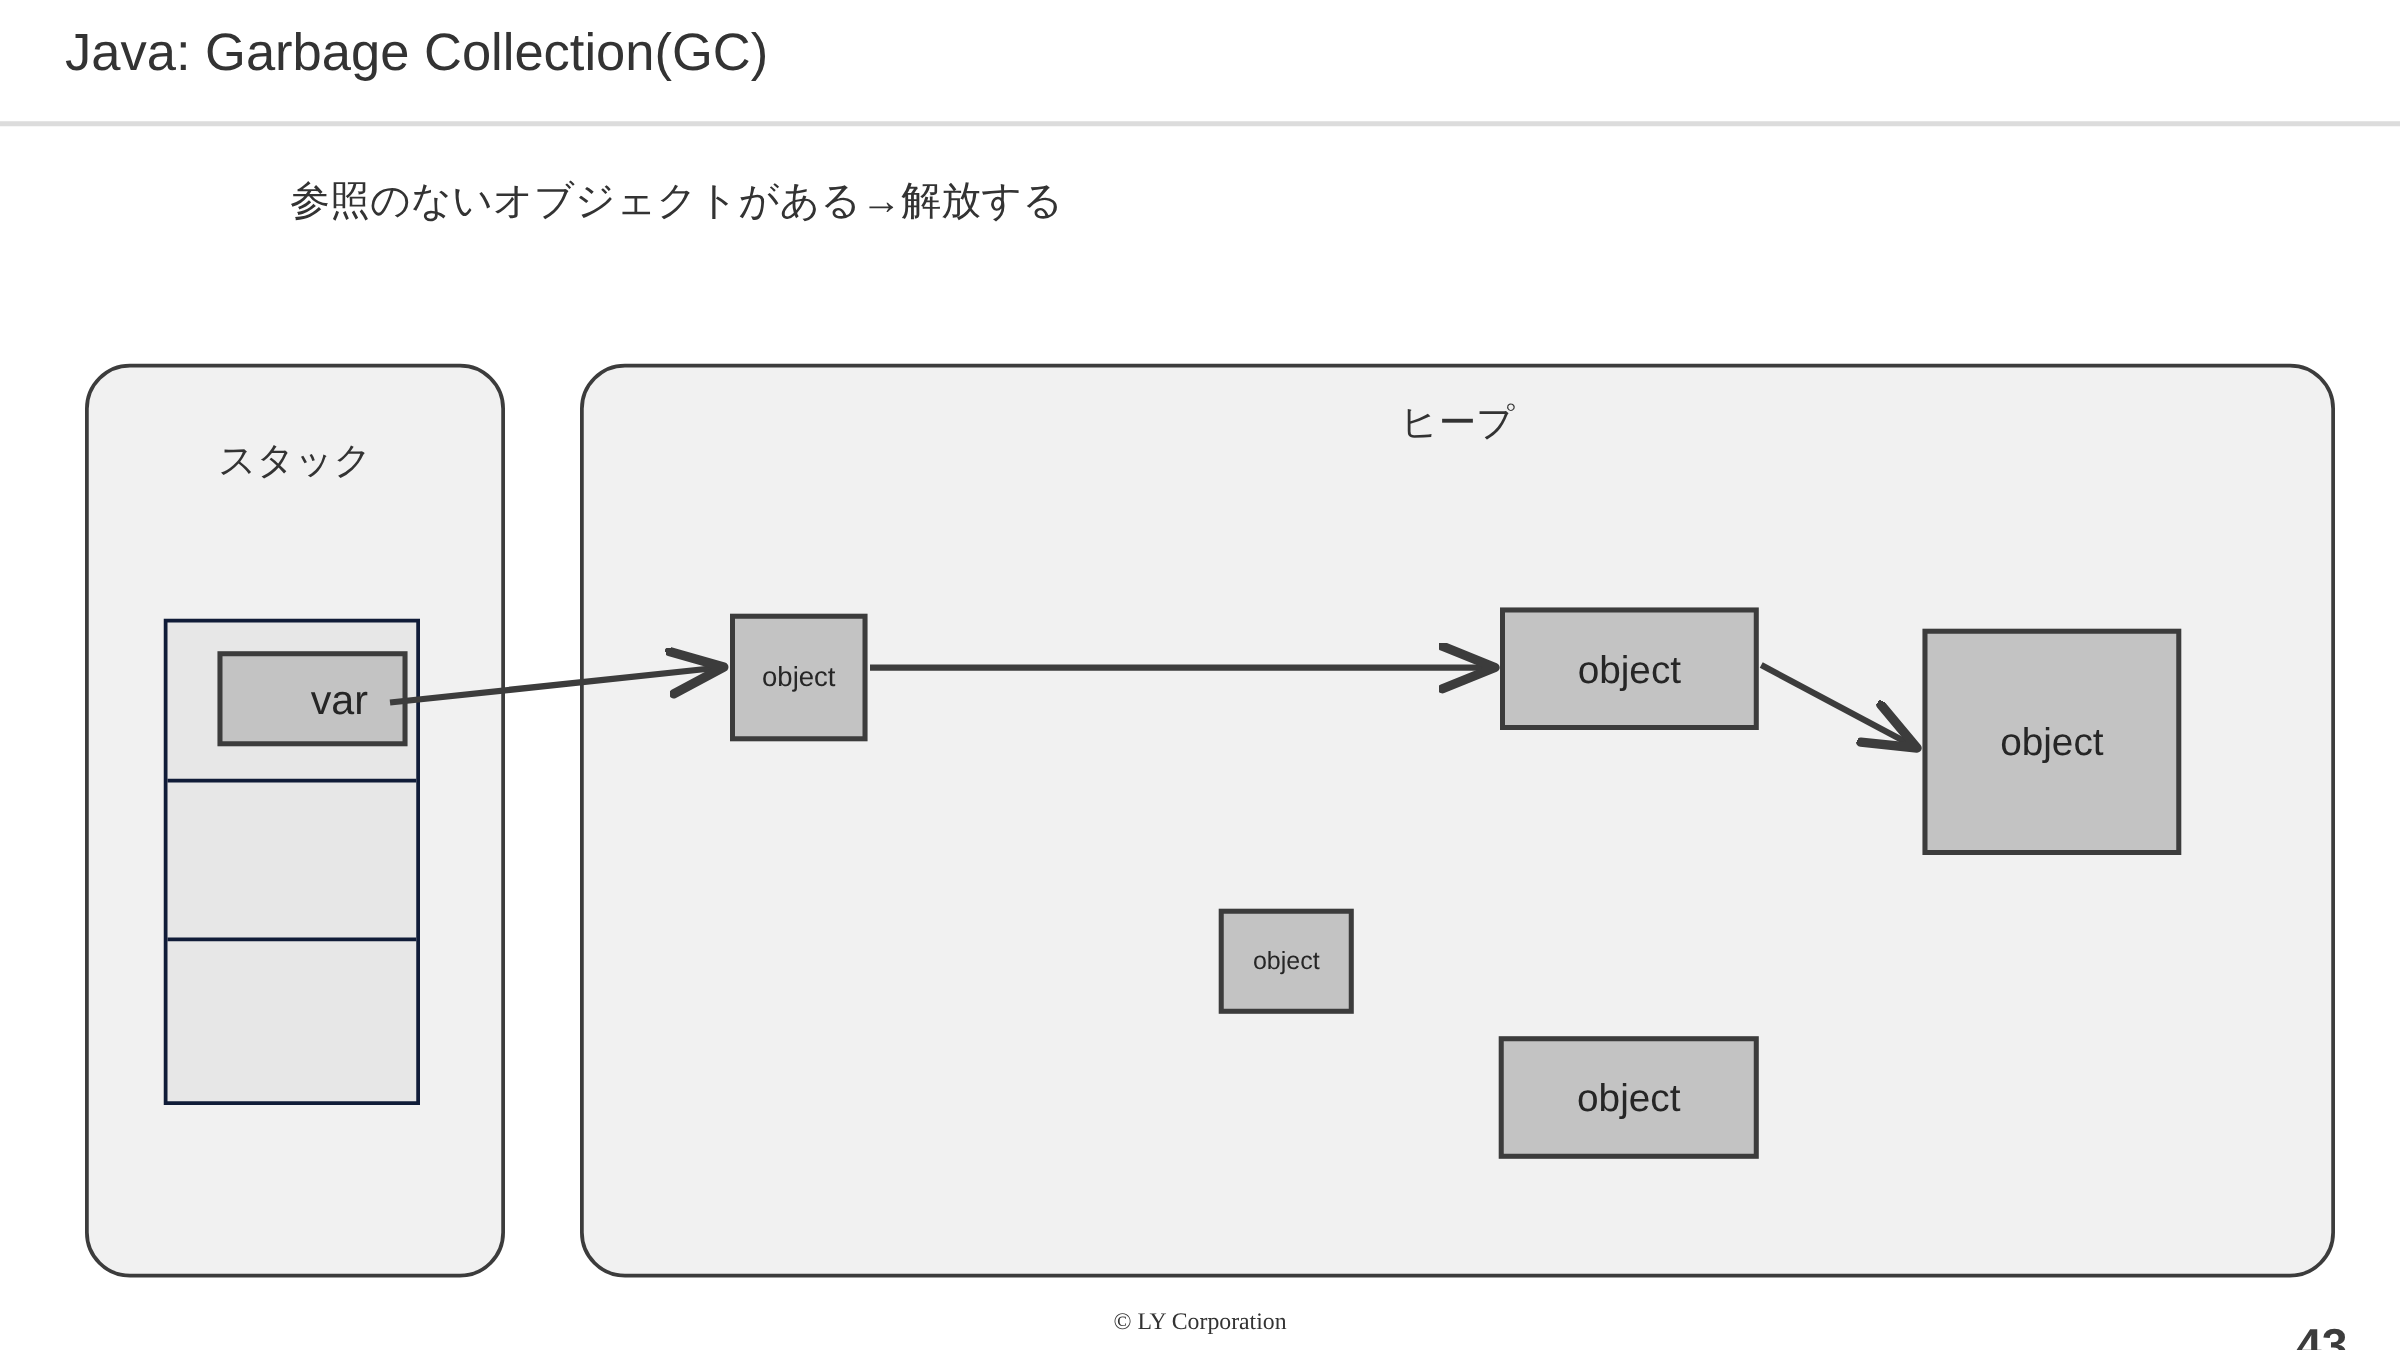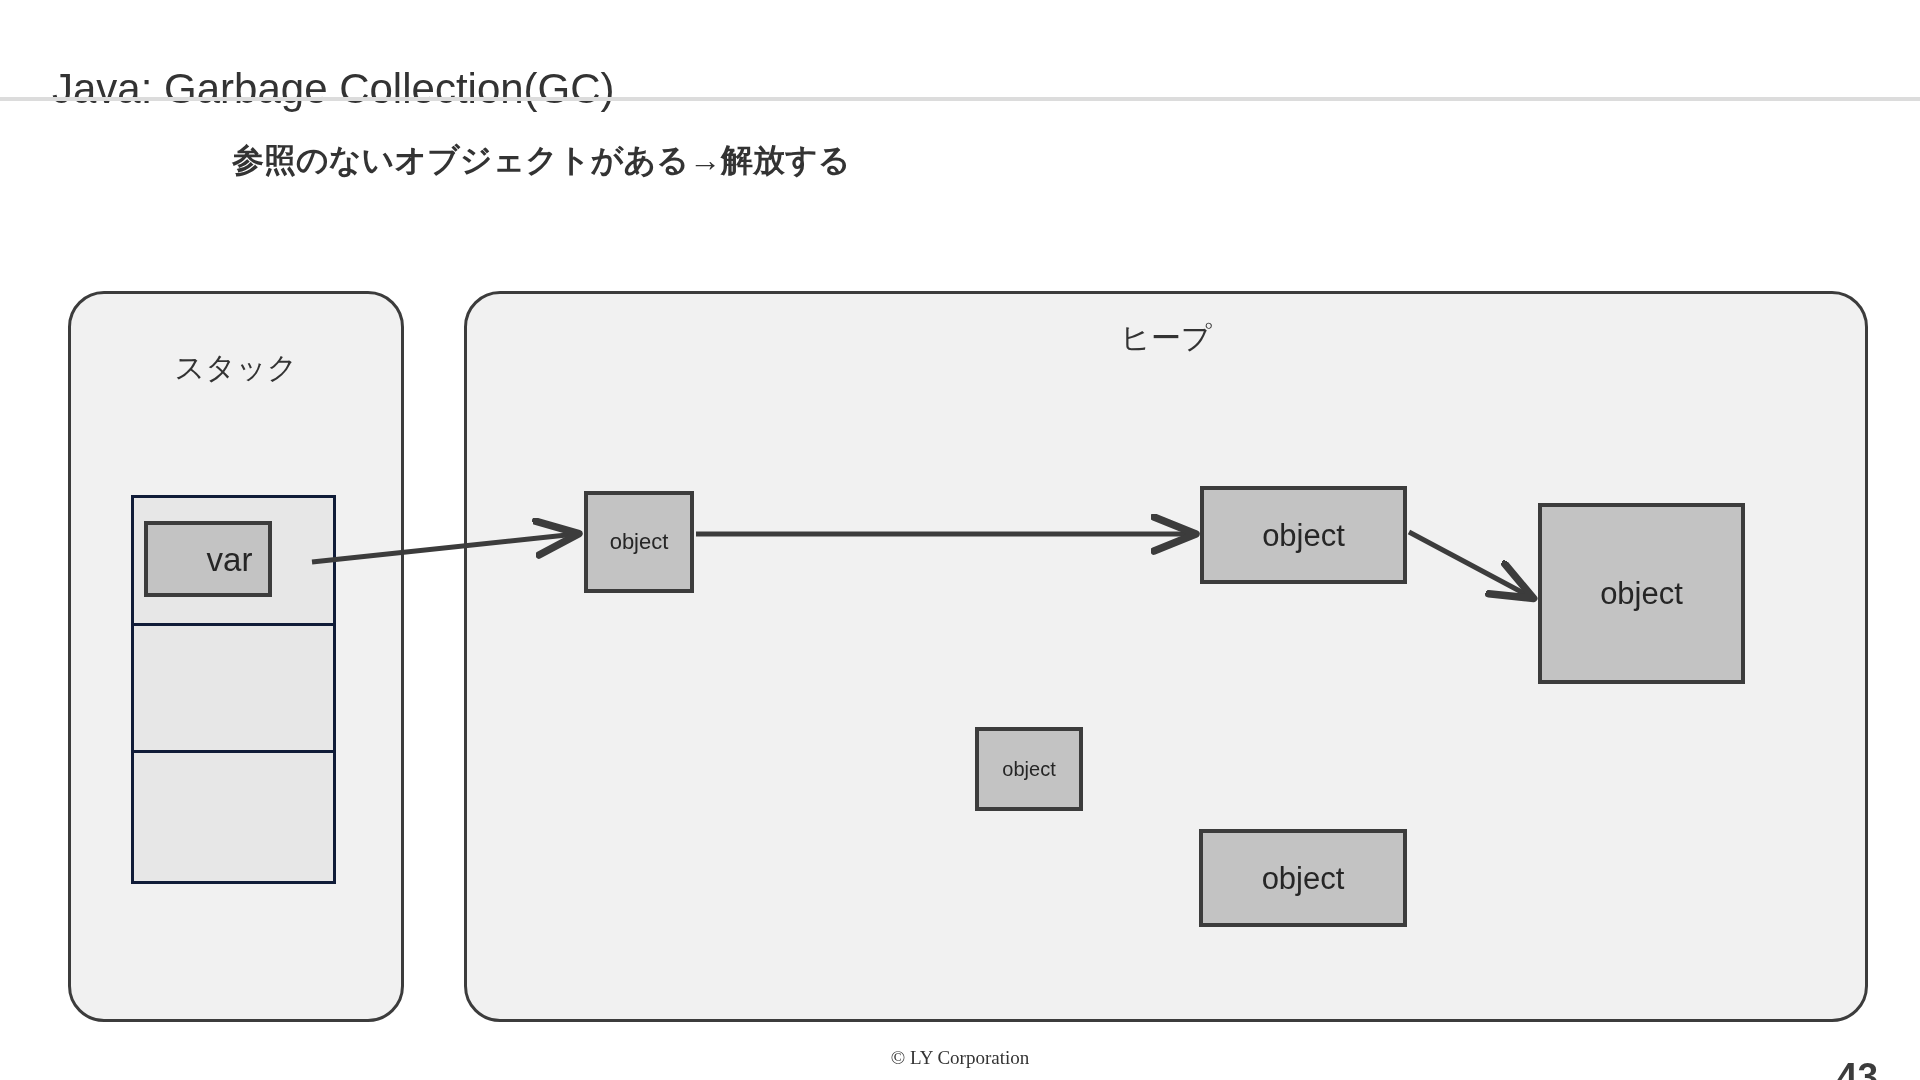--- a/index.html
+++ b/index.html
@@ -20,38 +20,37 @@
   
   .slide-title {
     position: absolute;
     left: 52px;
     top: 18px;
     font-size: 42px;
     font-weight: 400;
     color: #333333;
     letter-spacing: 0px;
     white-space: nowrap;
-    margin-top: 47px;
   }
   .title-divider {
     position: absolute;
     left: 0px;
     top: 97px;
     width: 1920px;
     height: 4px;
     background: #dcdcdc;
   }
 
   
   .subtitle {
     position: absolute;
     left: 232px;
     top: 139px;
     font-size: 32px;
-    font-weight: 700;
+    font-weight: 400;
     color: #333333;
     white-space: nowrap;
   }
 
   
   .panel {
     position: absolute;
     background: #f1f1f1;
     border: 3px solid #3c3c3c;
     border-radius: 36px;
@@ -103,23 +102,23 @@
     position: absolute;
     background: #c3c3c3;
     border: 4px solid #3c3c3c;
     display: flex;
     align-items: center;
     justify-content: center;
     color: #262626;
     line-height: 1;
   }
   .var-box {
-    left: 10px;
+    left: 40px;
     top: 23px;
-    width: 128px;
+    width: 152px;
     height: 76px;
     font-size: 33px;
     padding-left: 43px;
   }
 
   .obj-a { left: 584px; top: 491px;  width: 110px; height: 102px; font-size: 22px; }
   .obj-b { left: 1200px; top: 486px; width: 207px; height: 98px;  font-size: 31px; }
   .obj-c { left: 1538px; top: 503px; width: 207px; height: 181px; font-size: 31px; }
   .obj-d { left: 975px;  top: 727px; width: 108px; height: 84px;  font-size: 20px; }
   .obj-e { left: 1199px; top: 829px; width: 208px; height: 98px;  font-size: 31px; }

